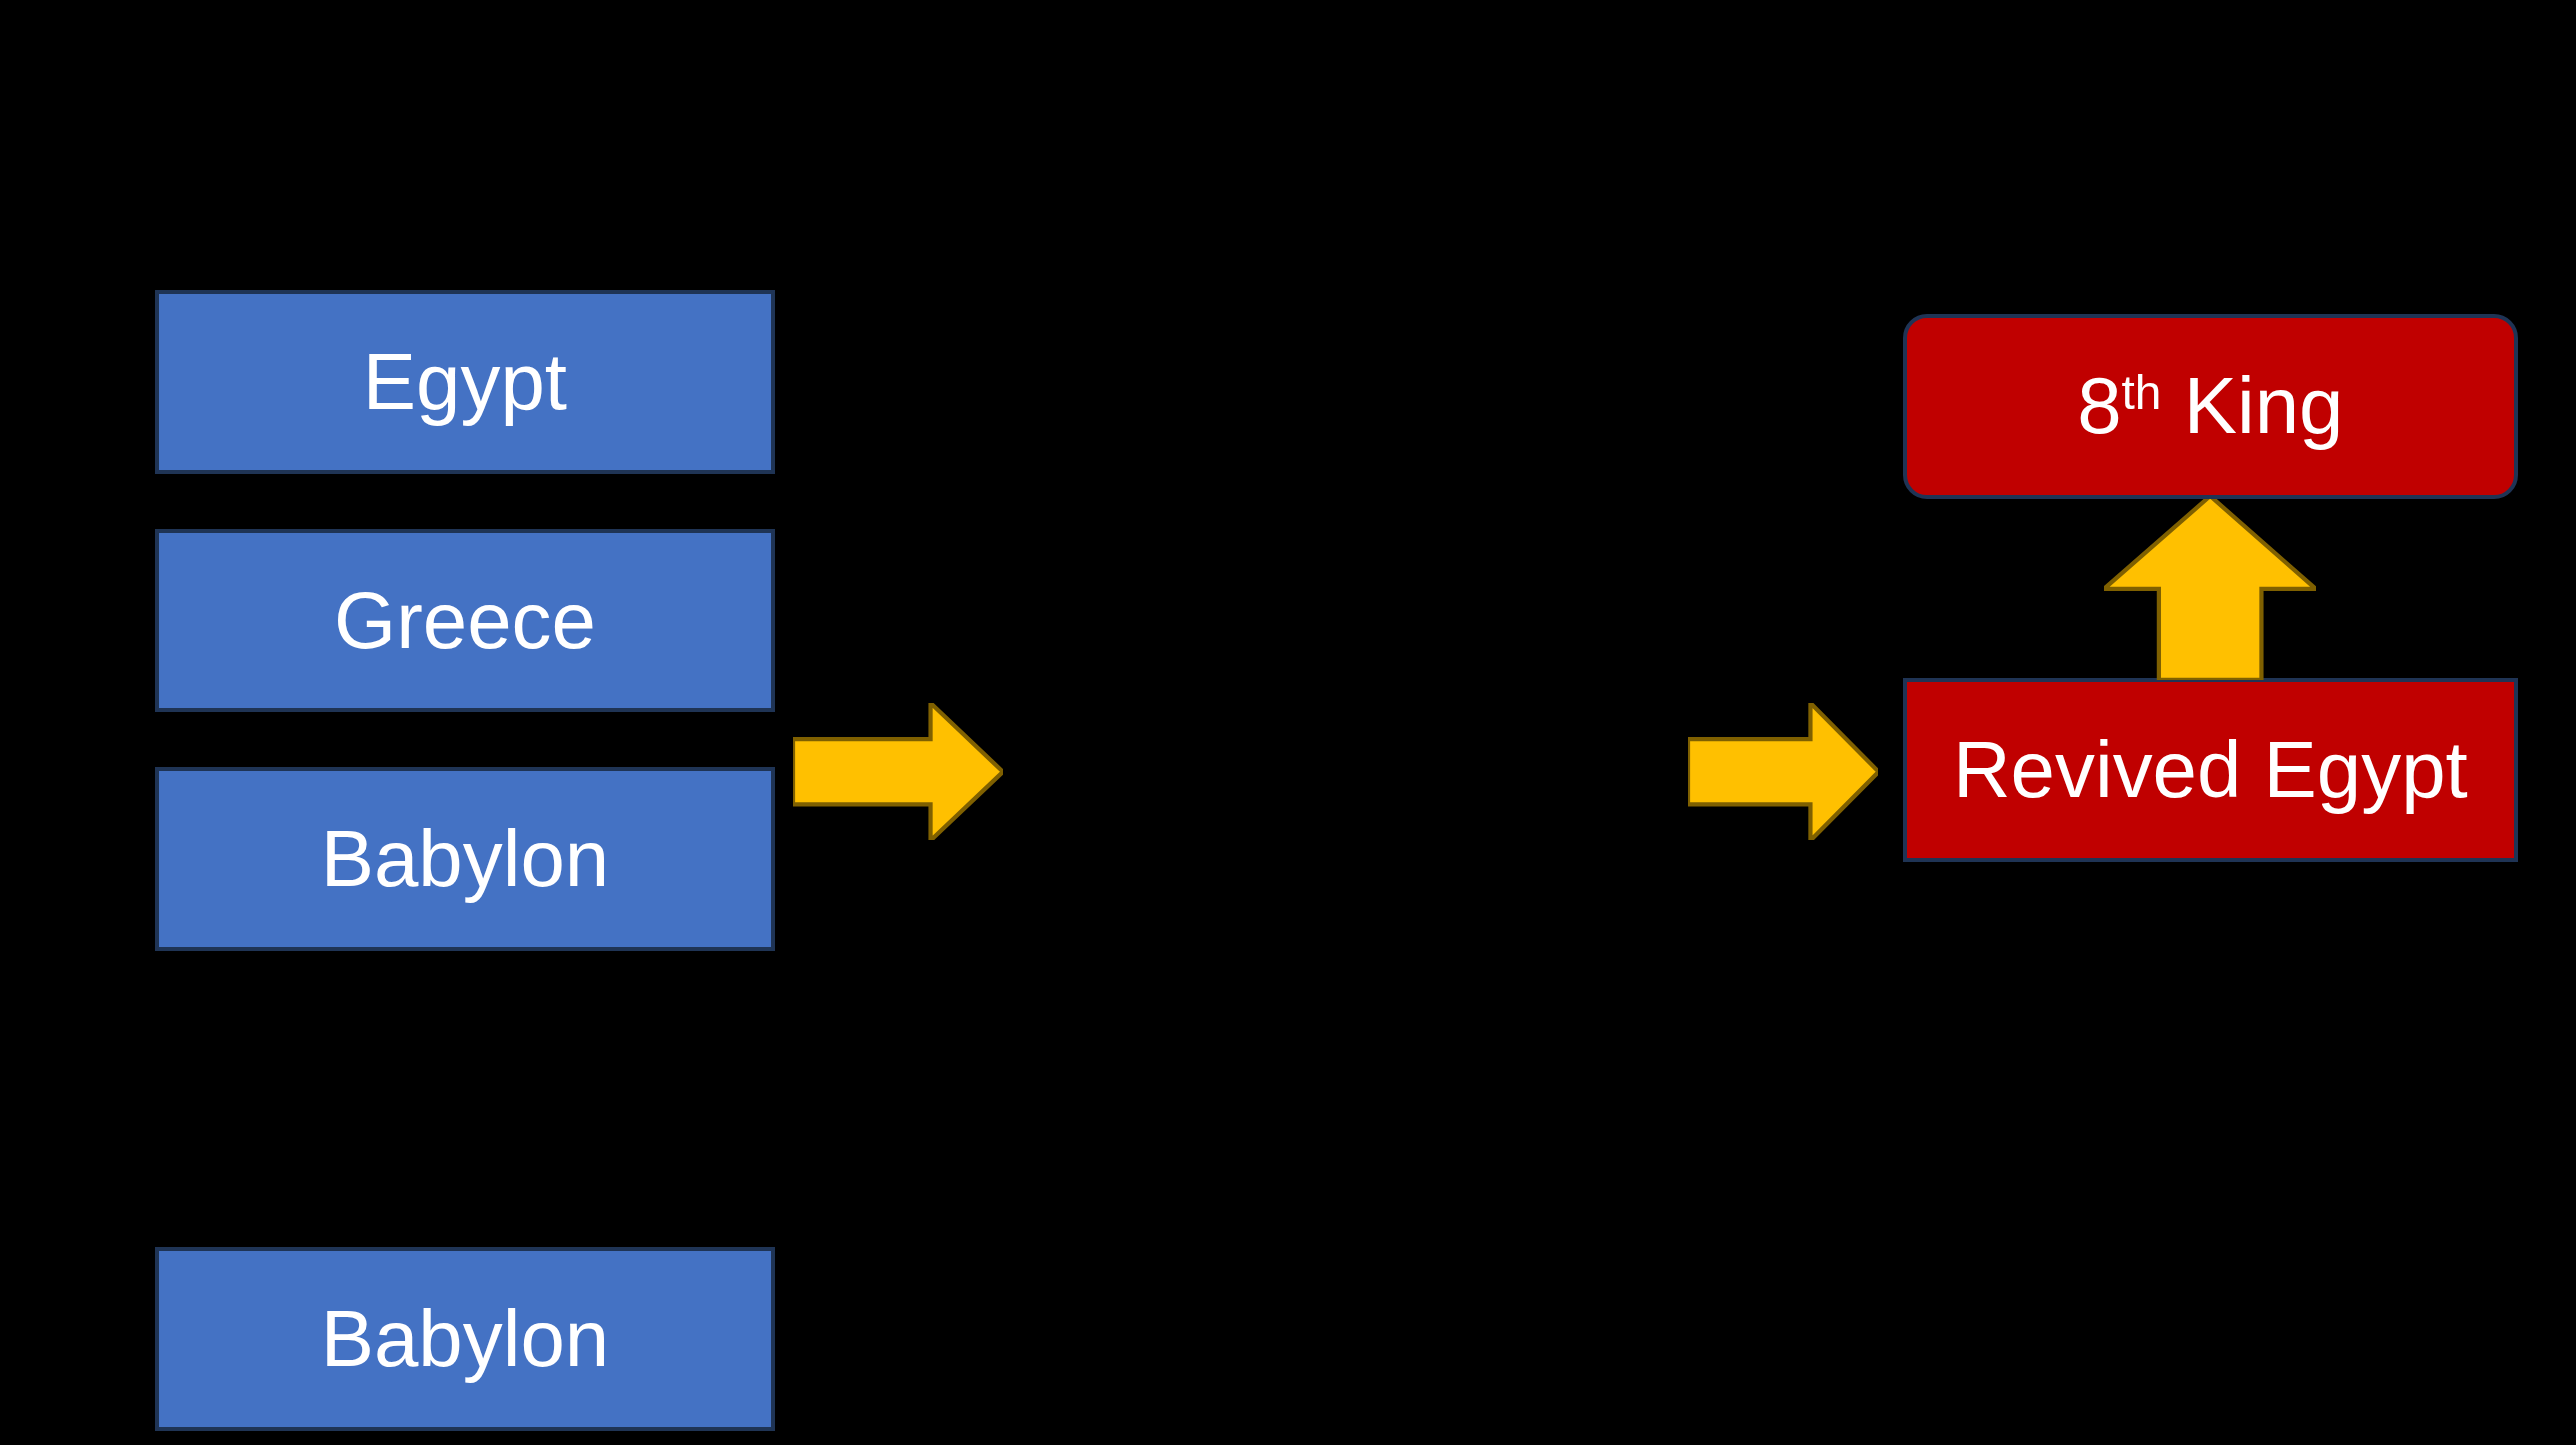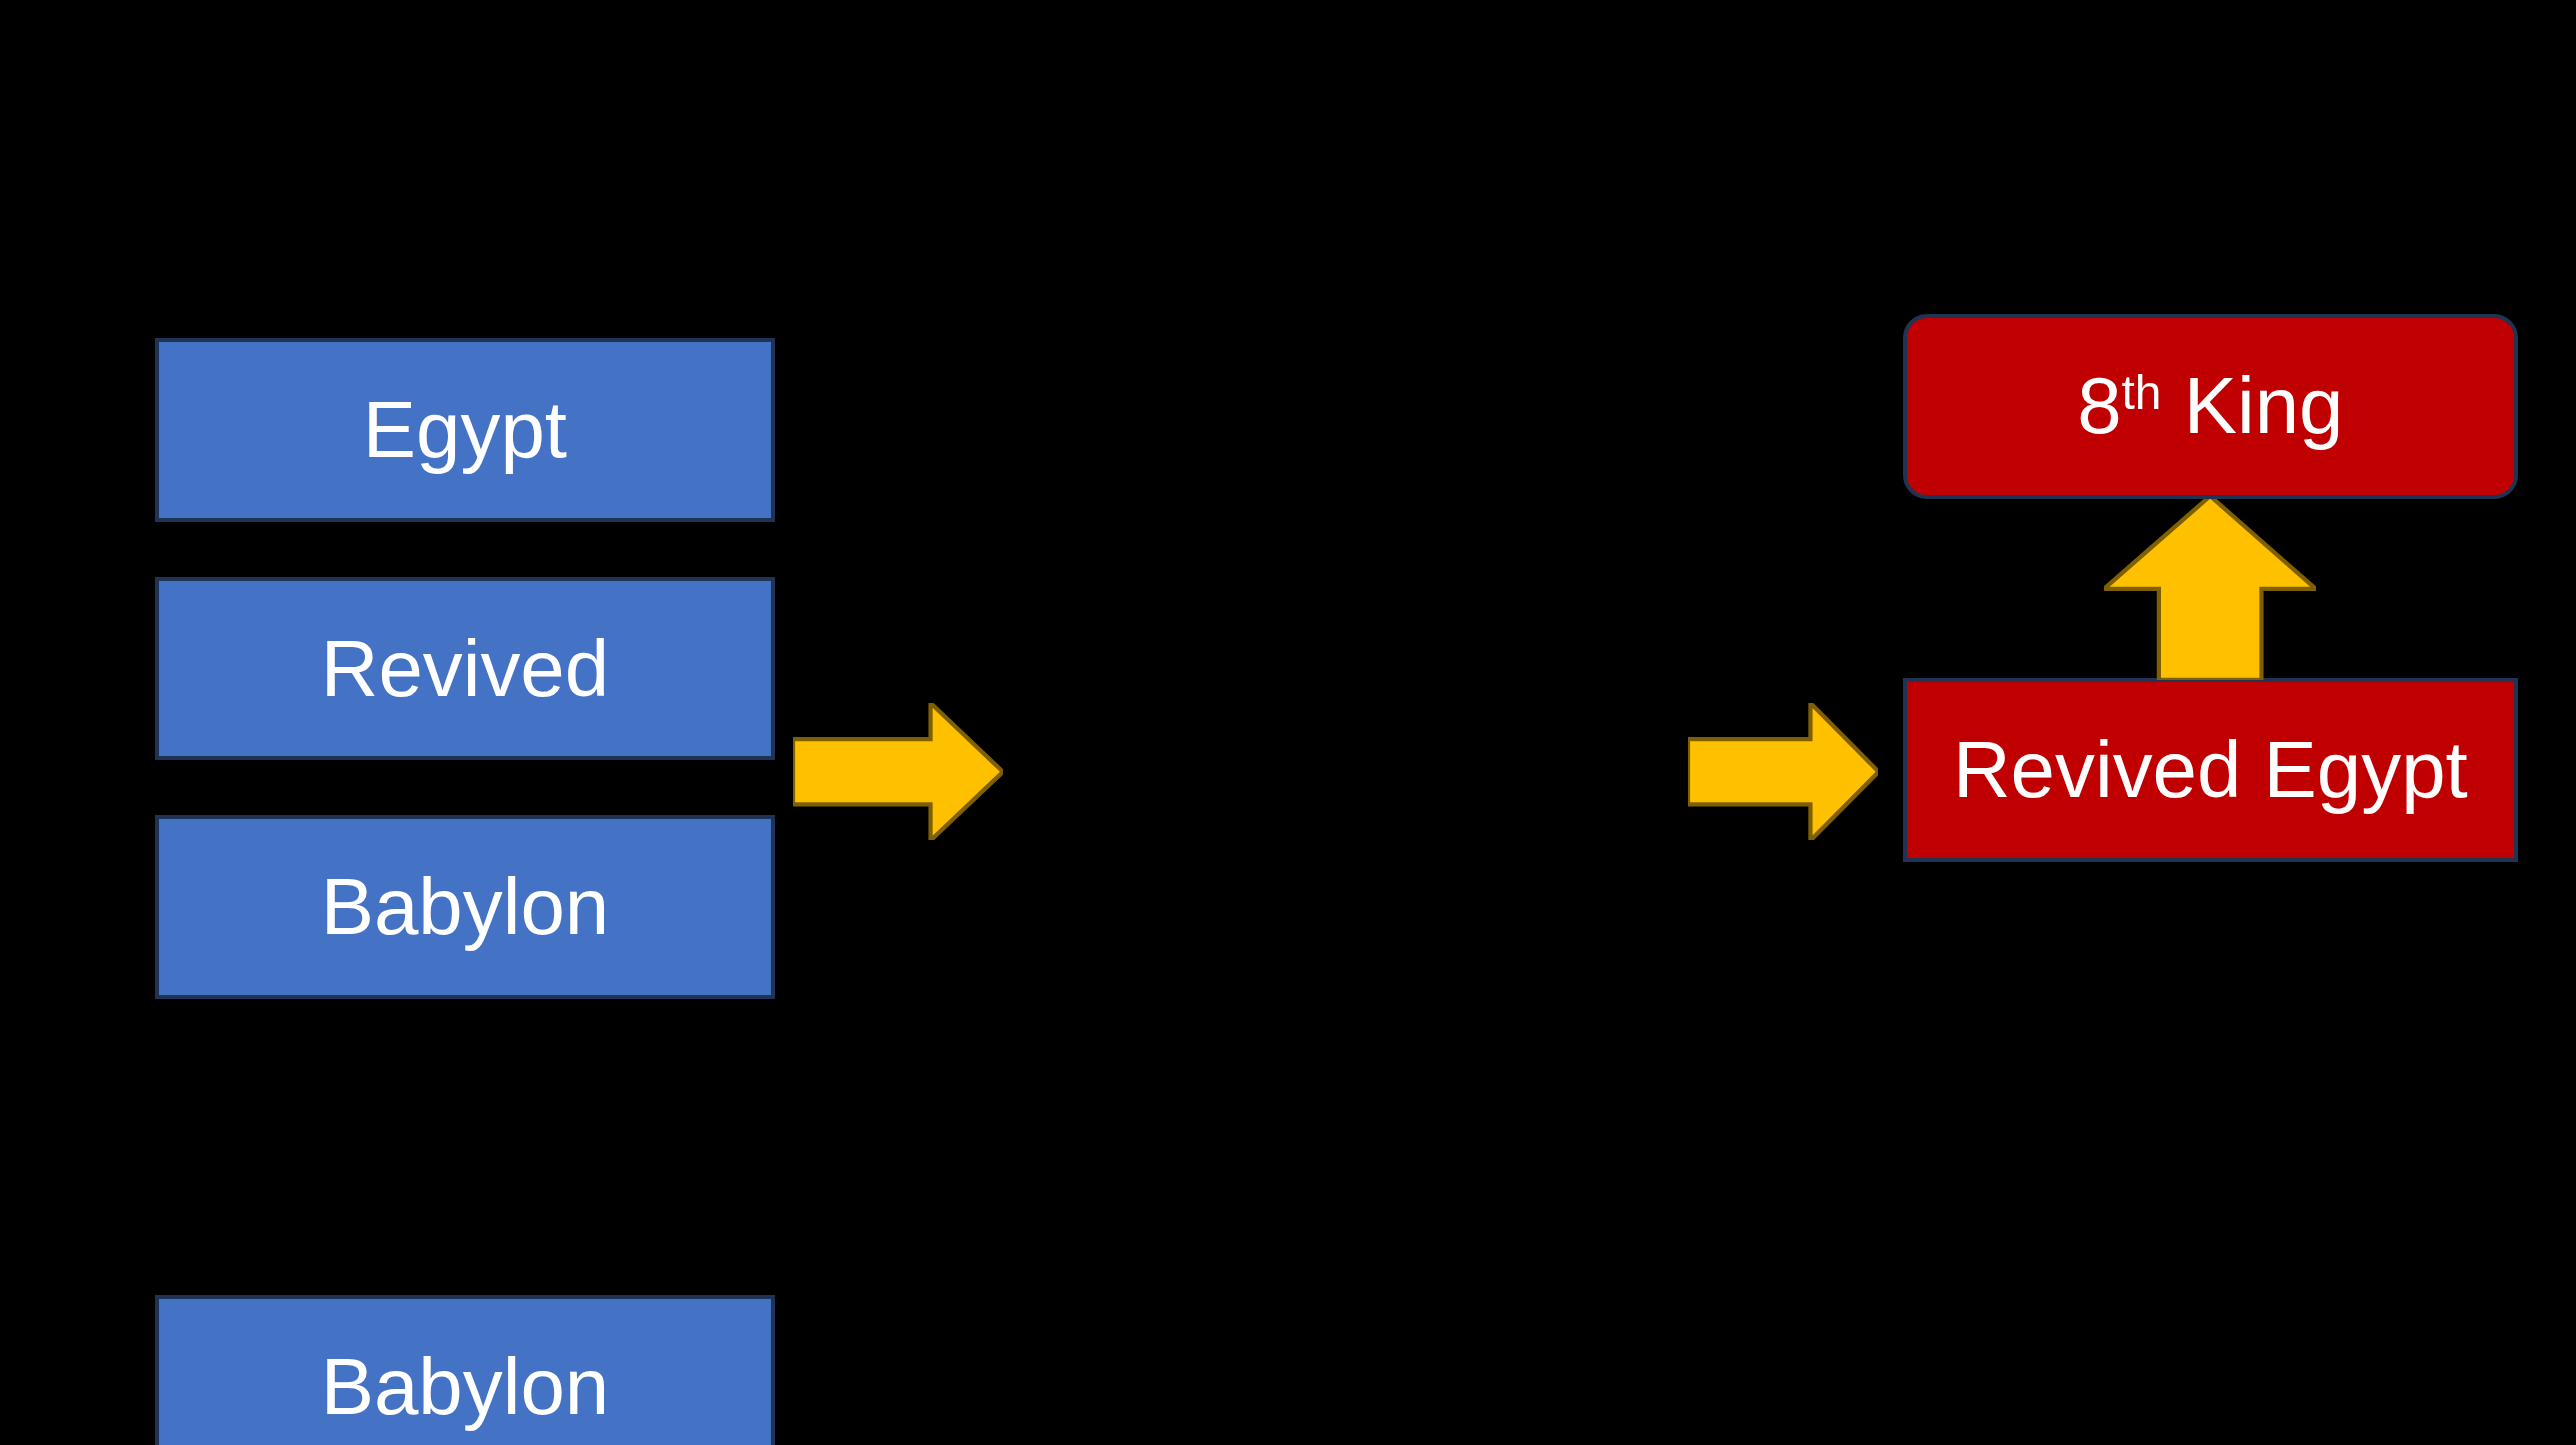--- a/index.html
+++ b/index.html
@@ -34,21 +34,21 @@
     justify-content: center;
     color: var(--text);
     font-size: 3.1vw;
     line-height: 1;
     border-style: solid;
     border-width: 0.164vw;
     border-color: var(--border_navy);
     white-space: nowrap;
     text-align: center;
   }
-  .blue { background: var(--box_blue); margin-top: 48px; }
+  .blue { background: var(--box_blue); }
   .red  { background: var(--box_red); }
 
   #box-egypt        { left: 6.00%;  top: 20.08%; width: 24.10%; height: 12.73%; }
   #box-assyria      { left: 6.00%;  top: 36.64%; width: 24.10%; height: 12.65%; }
   #box-babylon      { left: 6.00%;  top: 53.09%; width: 24.10%; height: 12.73%; }
   #box-medo-persia  { left: 6.00%;  top: 69.91%; width: 24.10%; height: 12.60%; }
   #box-greece       { left: 6.00%;  top: 86.27%; width: 24.10%; height: 12.73%; }
   #box-rome         { left: 39.94%; top: 46.87%; width: 24.01%; height: 12.81%; }
   #box-revived-rome { left: 73.86%; top: 46.95%; width: 23.89%; height: 12.73%; }
   #box-8th-king     { left: 73.86%; top: 21.74%; width: 23.89%; height: 12.77%; border-radius: 24px; }
@@ -75,21 +75,21 @@
 </head>
 <body>
 
 <div class="canvas">
 
   <div class="box blue" id="box-egypt">
     <span>Egypt</span>
   </div>
 
   <div class="box blue" id="box-assyria">
-    <span>Revived</span>
+    <span>Greece</span>
   </div>
 
   <div class="box blue" id="box-babylon">
     <span>Babylon</span>
   </div>
 
 
   <div class="box blue" id="box-greece">
     <span>Babylon</span>
   </div>

